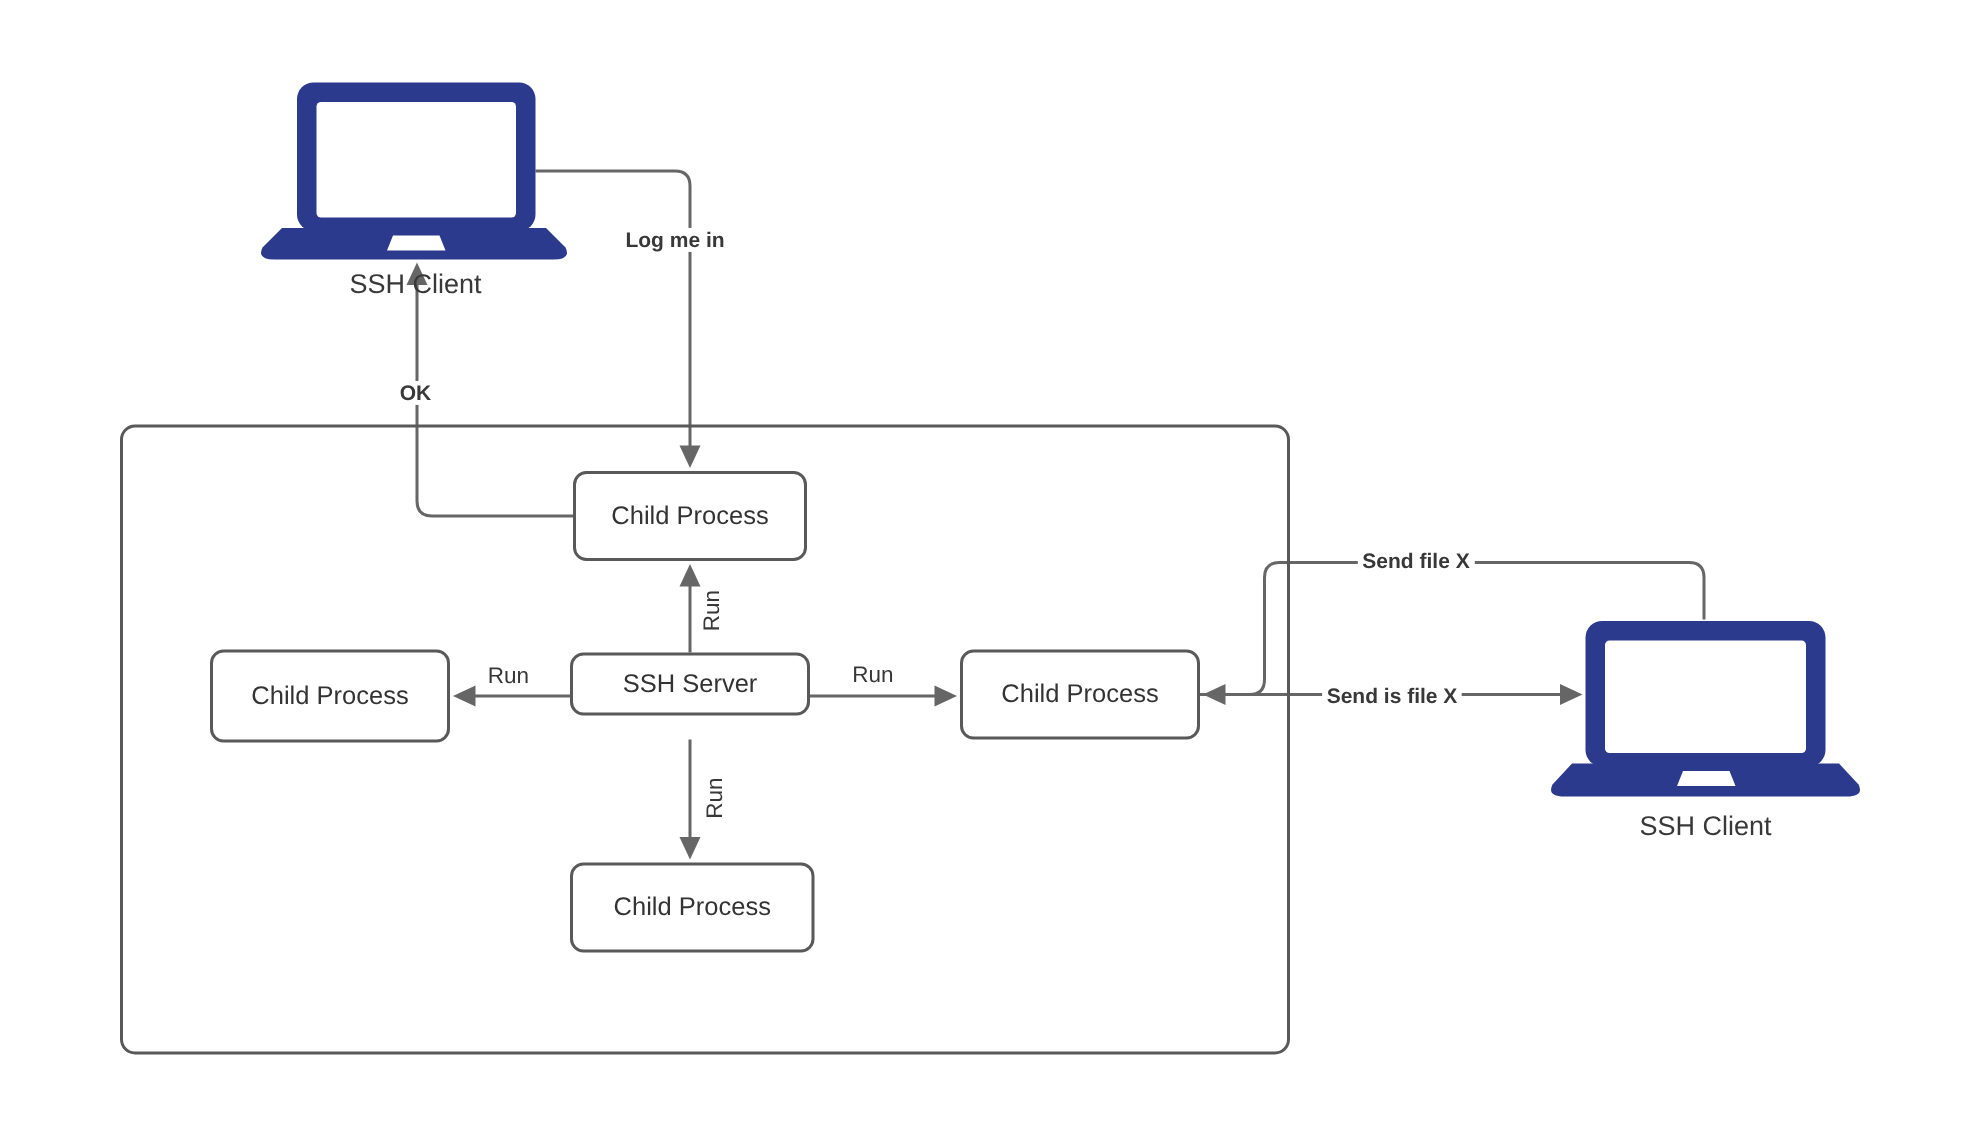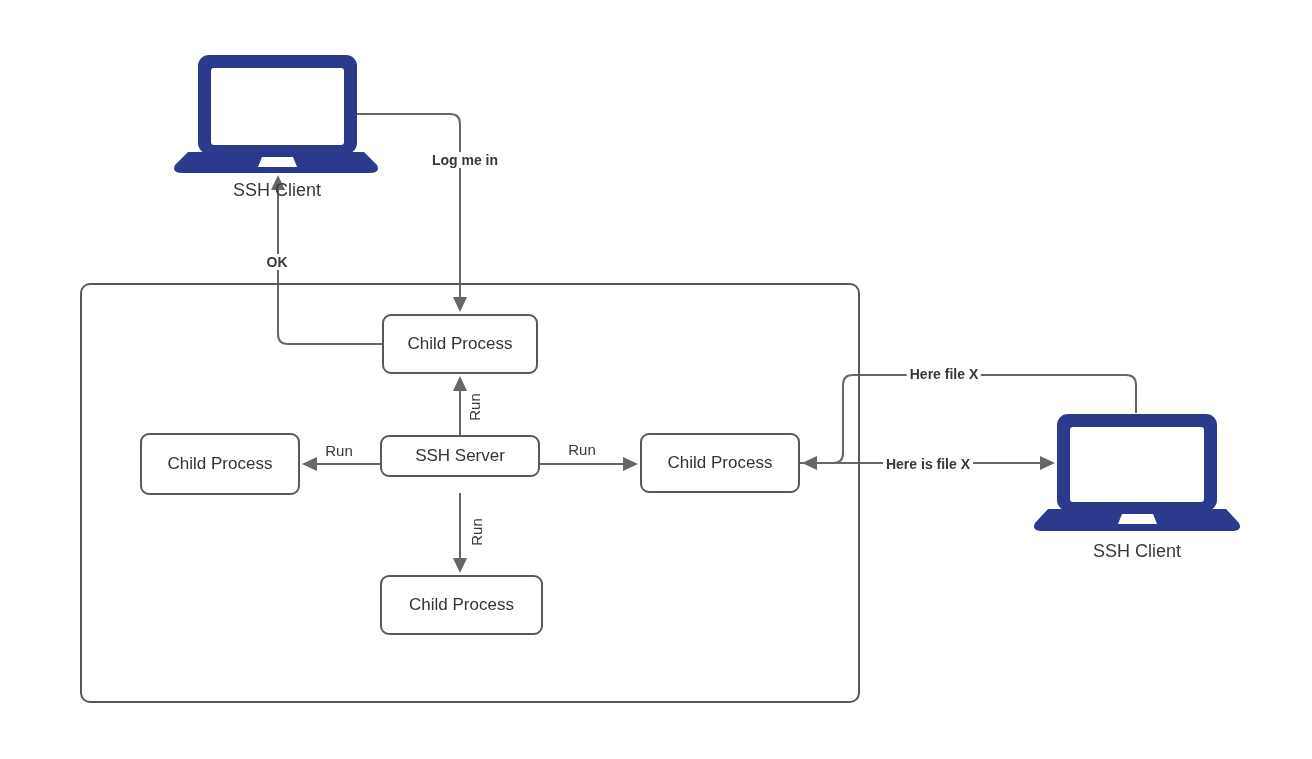--- a/index.html
+++ b/index.html
@@ -59,21 +59,21 @@
     color: #383838;
     background: #ffffff;
     padding: 0 3px;
     line-height: 1.15;
   }
   .lbl.bold { font-weight: bold; font-size: 14px; }
   .lbl.plain { font-weight: normal; font-size: 15px; background: transparent; }
   .lbl.device { font-weight: normal; font-size: 18px; background: transparent; }
   .lbl.rot { transform: translate(-50%, -50%) rotate(-90deg); }
 
-  .lbl-log-me-in   { left: 465px; top: 160px; }
+  .lbl-log-me-in   { left: 450px; top: 160px; }
   .lbl-ok          { left: 277px; top: 262px; }
   .lbl-send-file   { left: 944px; top: 374px; }
   .lbl-here-file   { left: 928px; top: 464px; }
   .lbl-run-left    { left: 339px; top: 451px; }
   .lbl-run-right   { left: 582px; top: 450px; }
   .lbl-run-up      { left: 475px; top: 407px; }
   .lbl-run-down    { left: 477px; top: 532px; }
   .lbl-client-left { left: 277px; top: 190px; }
   .lbl-client-right{ left: 1137px; top: 551px; }
 </style>
@@ -134,20 +134,20 @@
   <div class="node node-child-left">Child Process</div>
   <div class="node node-server">SSH Server</div>
   <div class="node node-child-right">Child Process</div>
   <div class="node node-child-bottom">Child Process</div>
 
   <div class="lbl device lbl-client-left">SSH Client</div>
   <div class="lbl device lbl-client-right">SSH Client</div>
 
   <div class="lbl bold lbl-log-me-in">Log me in</div>
   <div class="lbl bold lbl-ok">OK</div>
-  <div class="lbl bold lbl-send-file">Here file X</div>
-  <div class="lbl bold lbl-here-file">Here is file X</div>
+  <div class="lbl bold lbl-send-file">Send file X</div>
+  <div class="lbl bold lbl-here-file">Send is file X</div>
   <div class="lbl plain lbl-run-left">Run</div>
   <div class="lbl plain lbl-run-right">Run</div>
   <div class="lbl plain rot lbl-run-up">Run</div>
   <div class="lbl plain rot lbl-run-down">Run</div>
 
 </div>
 
 </body></html>

